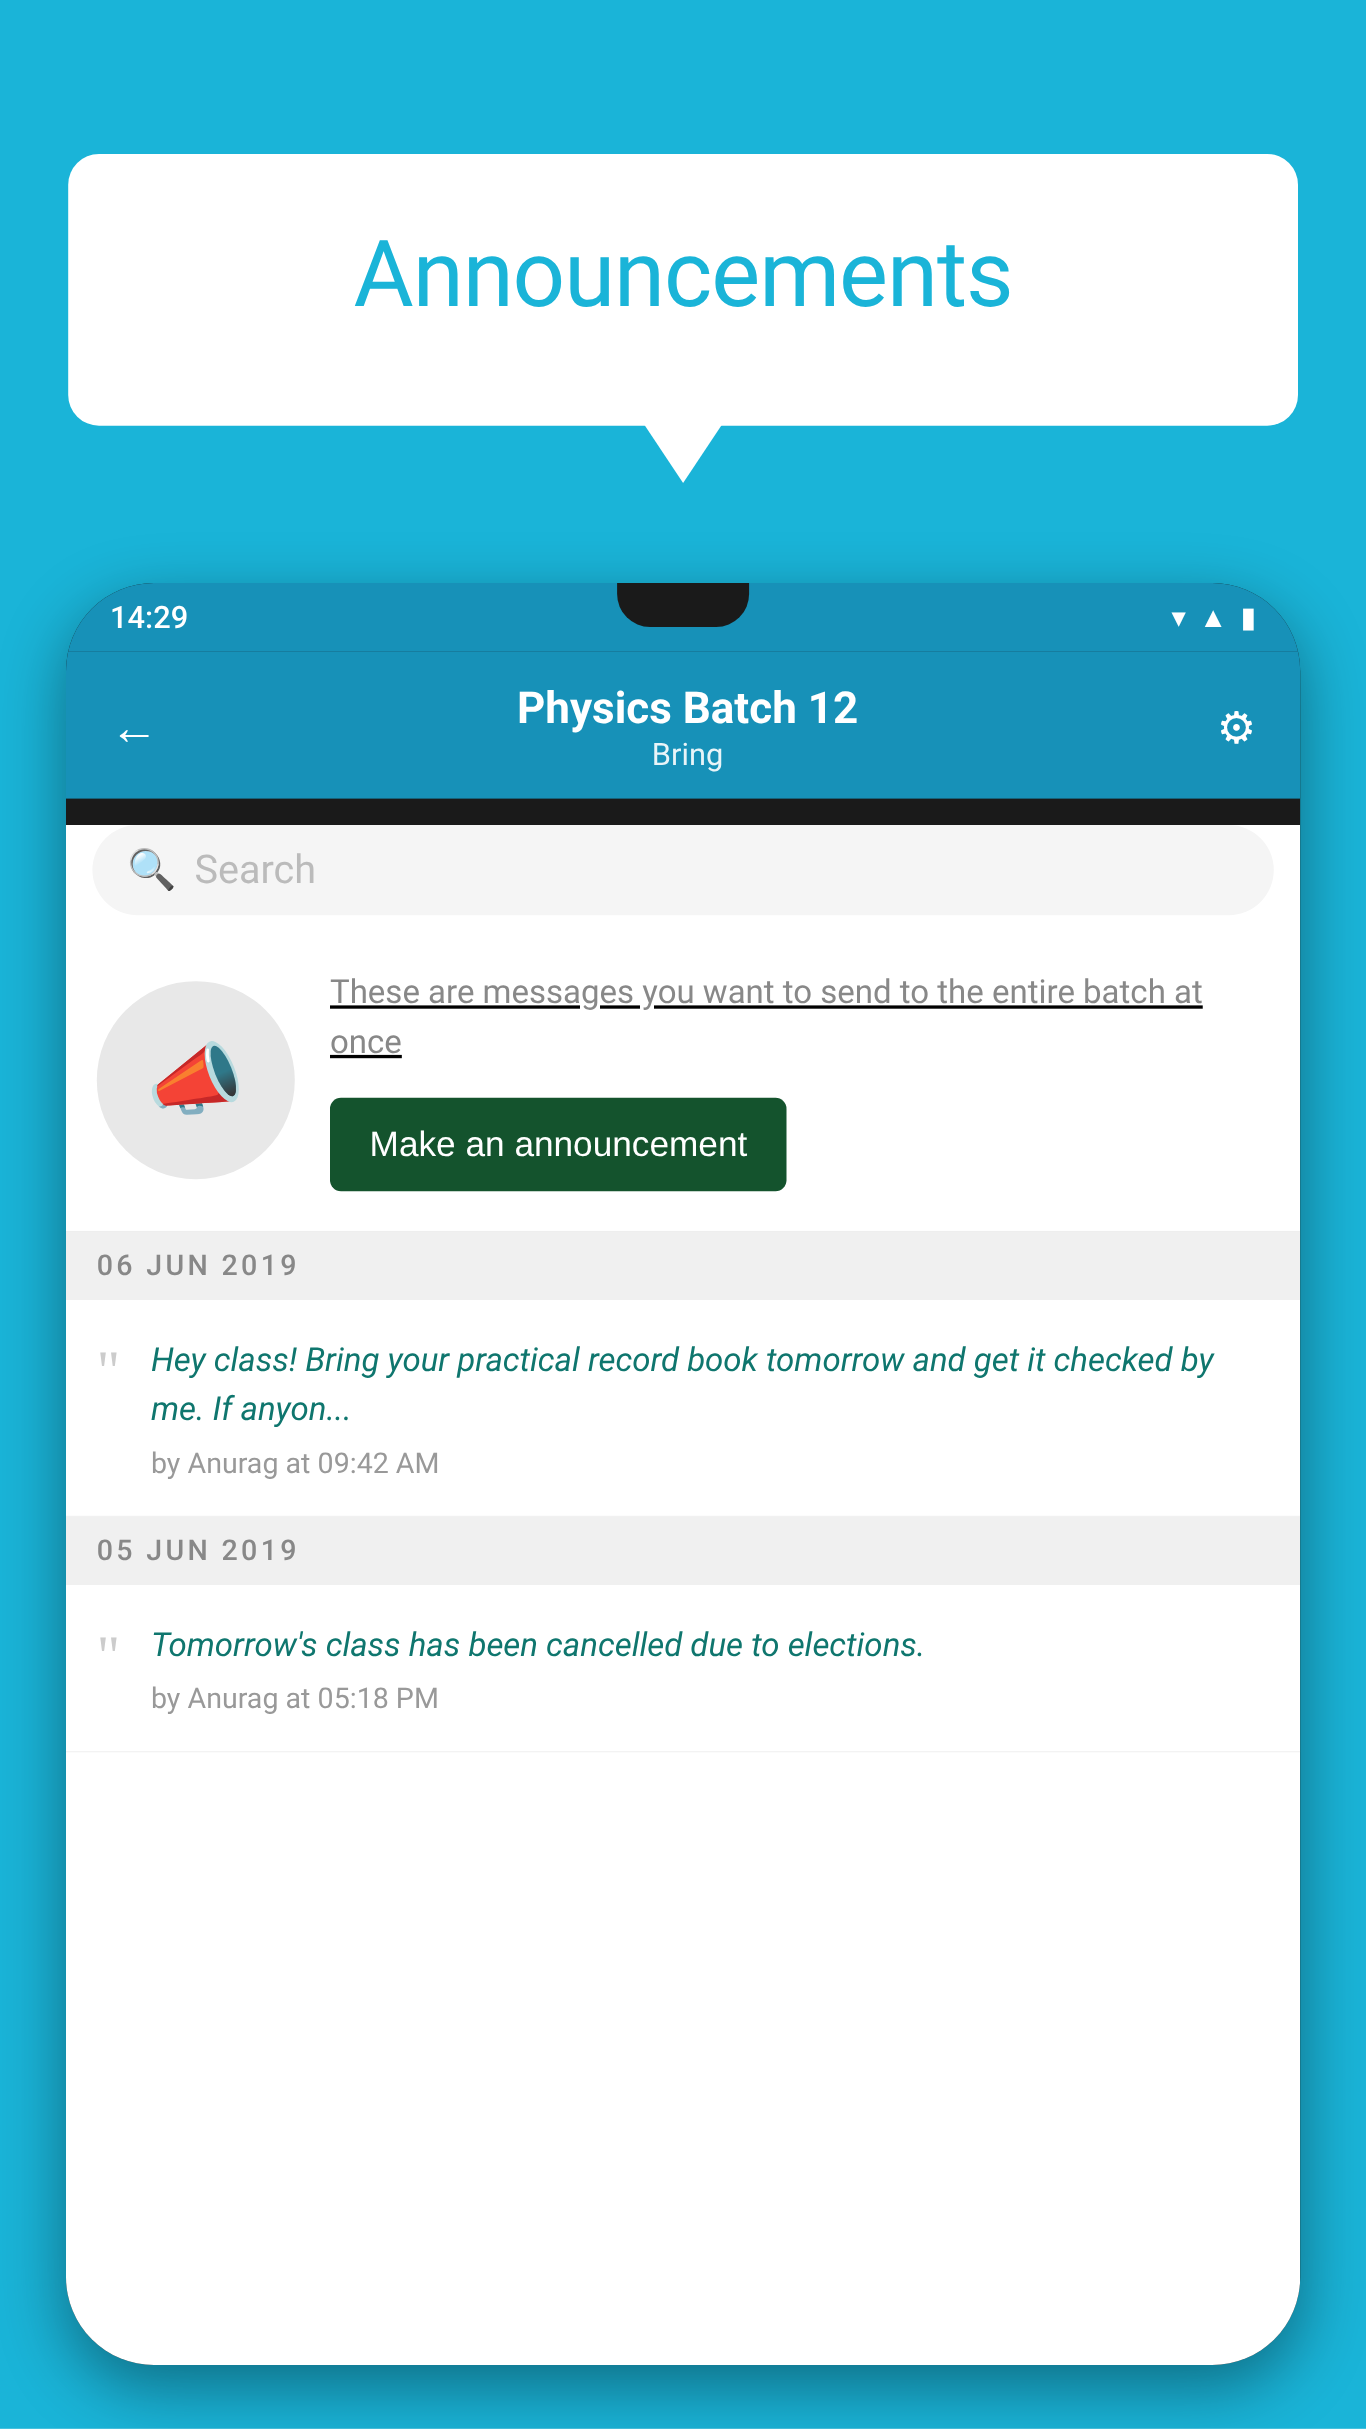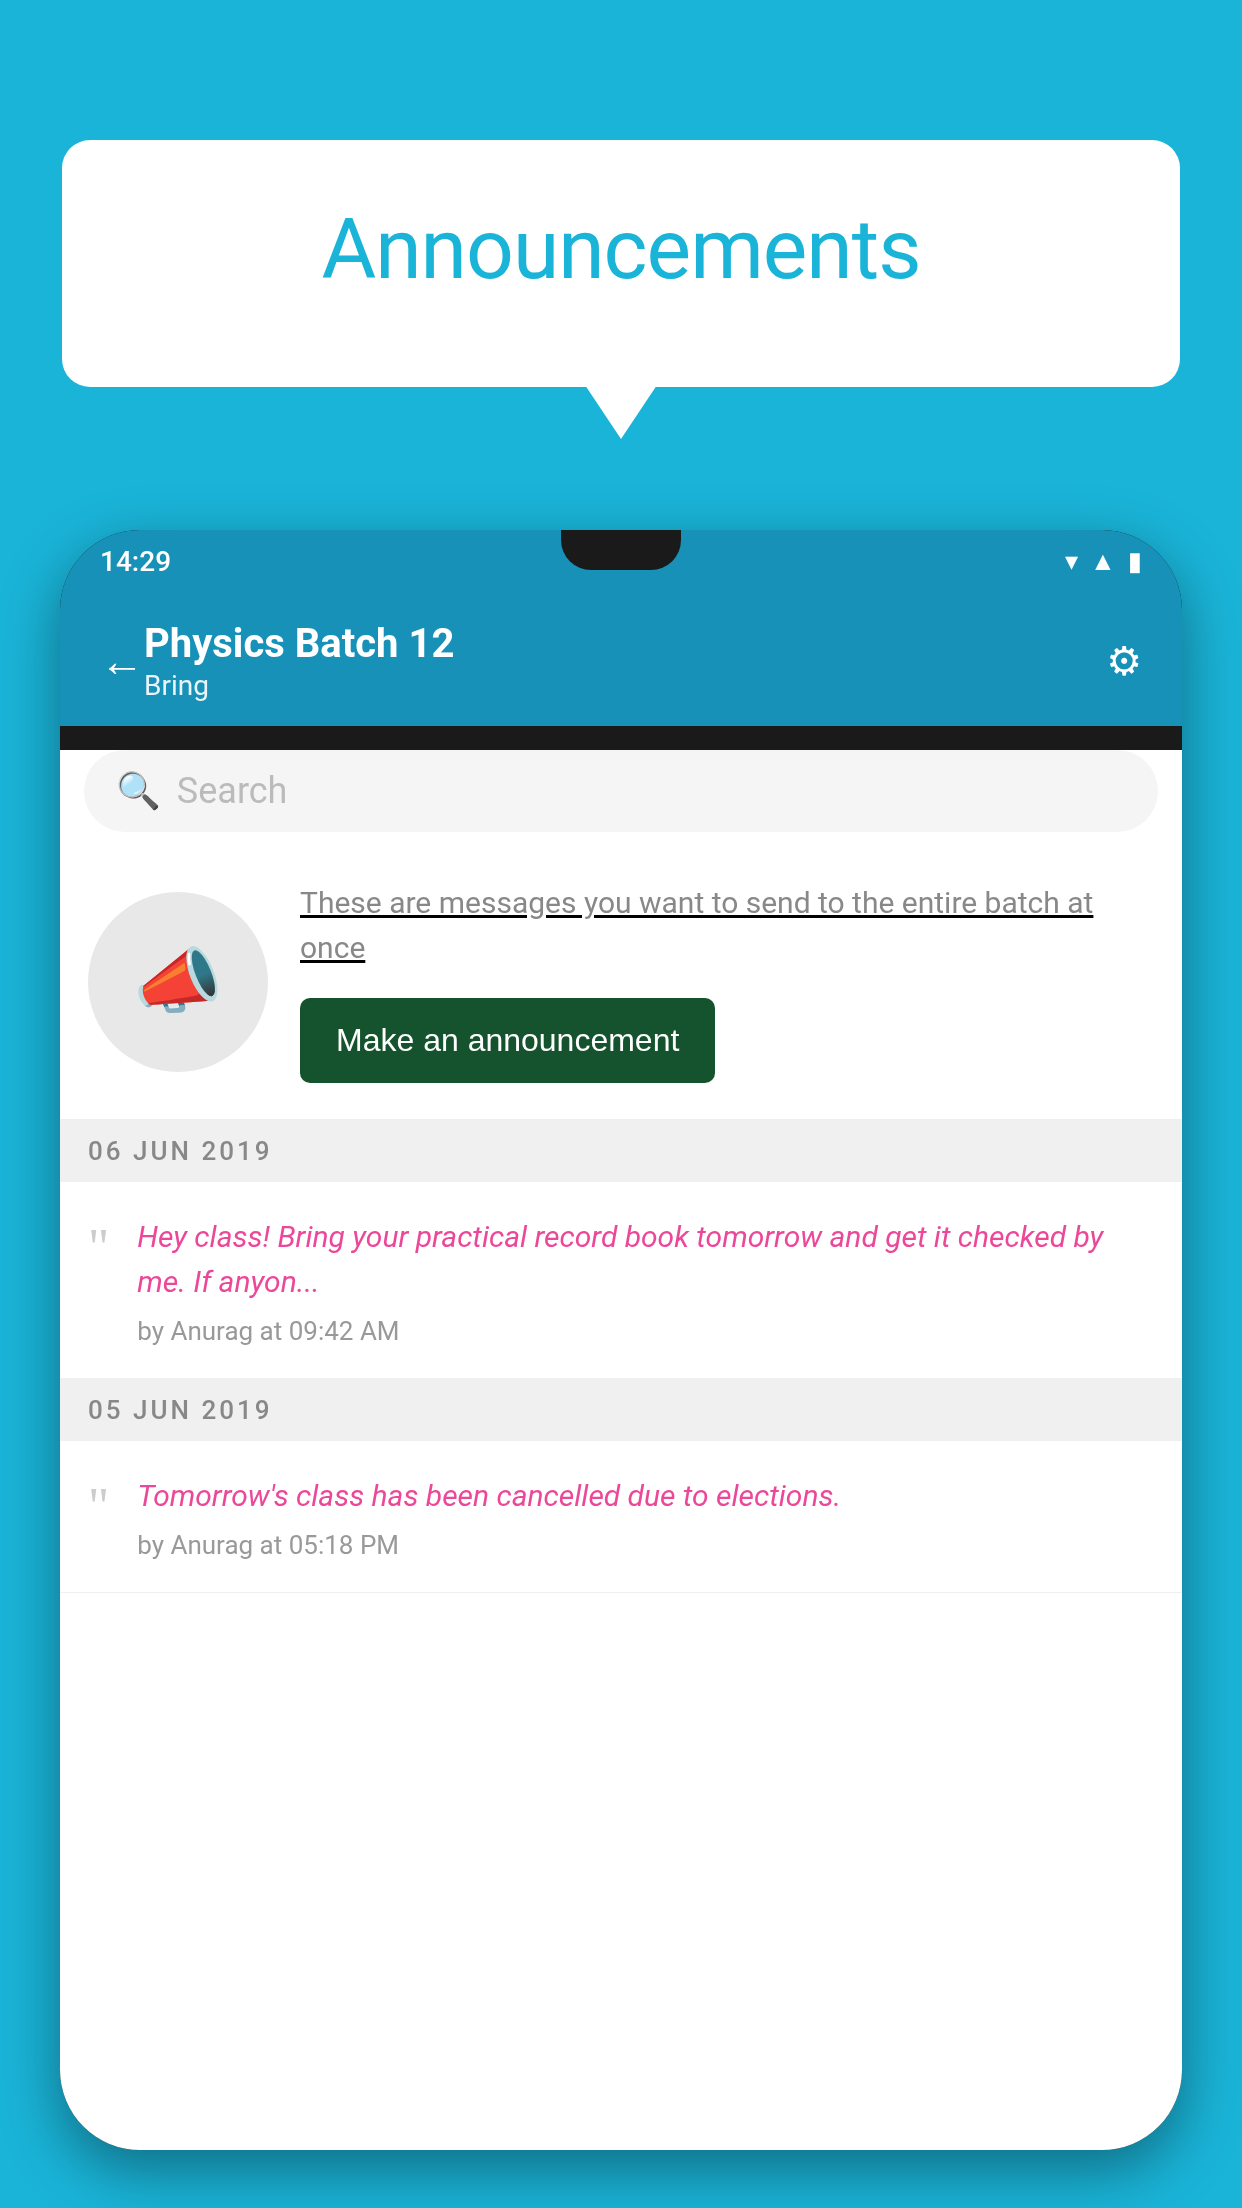--- a/index.html
+++ b/index.html
@@ -128,21 +128,21 @@
       justify-content: space-between;
     }
 
     .back-arrow {
       color: white;
       font-size: 44px;
       cursor: pointer;
     }
 
     .header-title-group {
-      text-align: left;
+      text-align: center;
       flex: 1;
     }
 
     .header-title {
       color: white;
       font-size: 40px;
       font-weight: 700;
     }
 
     .header-subtitle {
@@ -293,21 +293,21 @@
       line-height: 1;
       margin-top: 8px;
     }
 
     .announcement-content {
       flex: 1;
     }
 
     .announcement-message {
       font-size: 30px;
-      color: #ec4899;
+      color: #0f766e;
       font-style: italic;
       line-height: 1.5;
       margin-bottom: 12px;
     }
 
     .announcement-meta {
       font-size: 26px;
       color: #999;
     }
 

